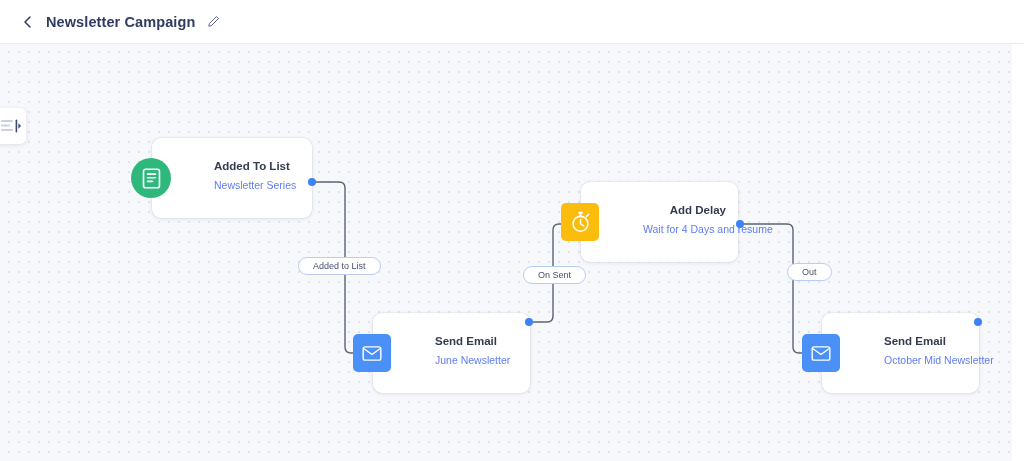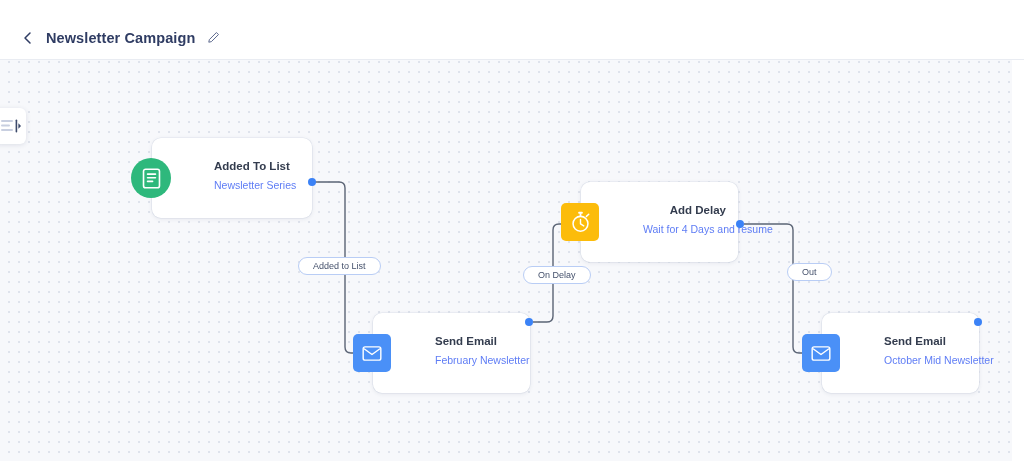--- a/index.html
+++ b/index.html
@@ -20,21 +20,21 @@
   .app {
     position: relative;
     width: 1024px;
     height: 461px;
     overflow: hidden;
   }
 
   
   .header {
     position: absolute;
-    left: 0; top: 16px;
+    left: 0; top: 0;
     width: 1024px;
     height: 44px;
     background: #ffffff;
     border-bottom: 1px solid #e9ecf2;
     display: flex;
     align-items: center;
     box-sizing: border-box;
     padding-left: 18px;
     z-index: 40;
     text-align: center;
@@ -241,21 +241,21 @@
         <rect x="5" y="5.6" width="10" height="1.7" rx="0.85" fill="#ffffff"></rect>
         <rect x="5" y="9.4" width="10" height="1.7" rx="0.85" fill="#ffffff"></rect>
         <rect x="5" y="13.2" width="7" height="1.7" rx="0.85" fill="#ffffff"></rect>
       </svg>
     </div>
     <div class="port" id="port-0" style="left: 308px; top: 134px;"></div>
 
     <div class="node" id="node-1" style="left: 373px; top: 269px; width: 157px; height: 80px;">
       <div class="node-text">
         <div class="node-title">Send Email</div>
-        <div class="node-sub">February Newsletter</div>
+        <div class="node-sub">June Newsletter</div>
       </div>
     </div>
     <div class="node-icon square" id="icon-1" style="left: 353px; top: 290px; background: rgb(74, 144, 247);">
       <svg width="20" height="15" viewBox="0 0 22 17">
         <rect x="1" y="1" width="20" height="15" rx="2.2" fill="none" stroke="#ffffff" stroke-width="1.6"></rect>
         <path d="M2.4 3.4 L11 9.6 L19.6 3.4" fill="none" stroke="#ffffff" stroke-width="1.6" stroke-linecap="round" stroke-linejoin="round"></path>
       </svg>
     </div>
     <div class="port" id="port-1" style="left: 525px; top: 274px;"></div>
 
@@ -284,17 +284,17 @@
     </div>
     <div class="node-icon square" id="icon-3" style="left: 802px; top: 290px; background: rgb(74, 144, 247);">
       <svg width="20" height="15" viewBox="0 0 22 17">
         <rect x="1" y="1" width="20" height="15" rx="2.2" fill="none" stroke="#ffffff" stroke-width="1.6"></rect>
         <path d="M2.4 3.4 L11 9.6 L19.6 3.4" fill="none" stroke="#ffffff" stroke-width="1.6" stroke-linecap="round" stroke-linejoin="round"></path>
       </svg>
     </div>
     <div class="port" id="port-3" style="left: 974px; top: 274px;"></div>
 
     <div class="edge-label" id="elabel-0" style="left: 298px; top: 213px;">Added to List</div>
-    <div class="edge-label" id="elabel-1" style="left: 523px; top: 222px;">On Delay</div>
+    <div class="edge-label" id="elabel-1" style="left: 523px; top: 222px;">On Sent</div>
     <div class="edge-label" id="elabel-2" style="left: 775px; top: 219px; margin-left: 12px;">Out</div>
 
   </div>
 </div>
 
 </body></html>

